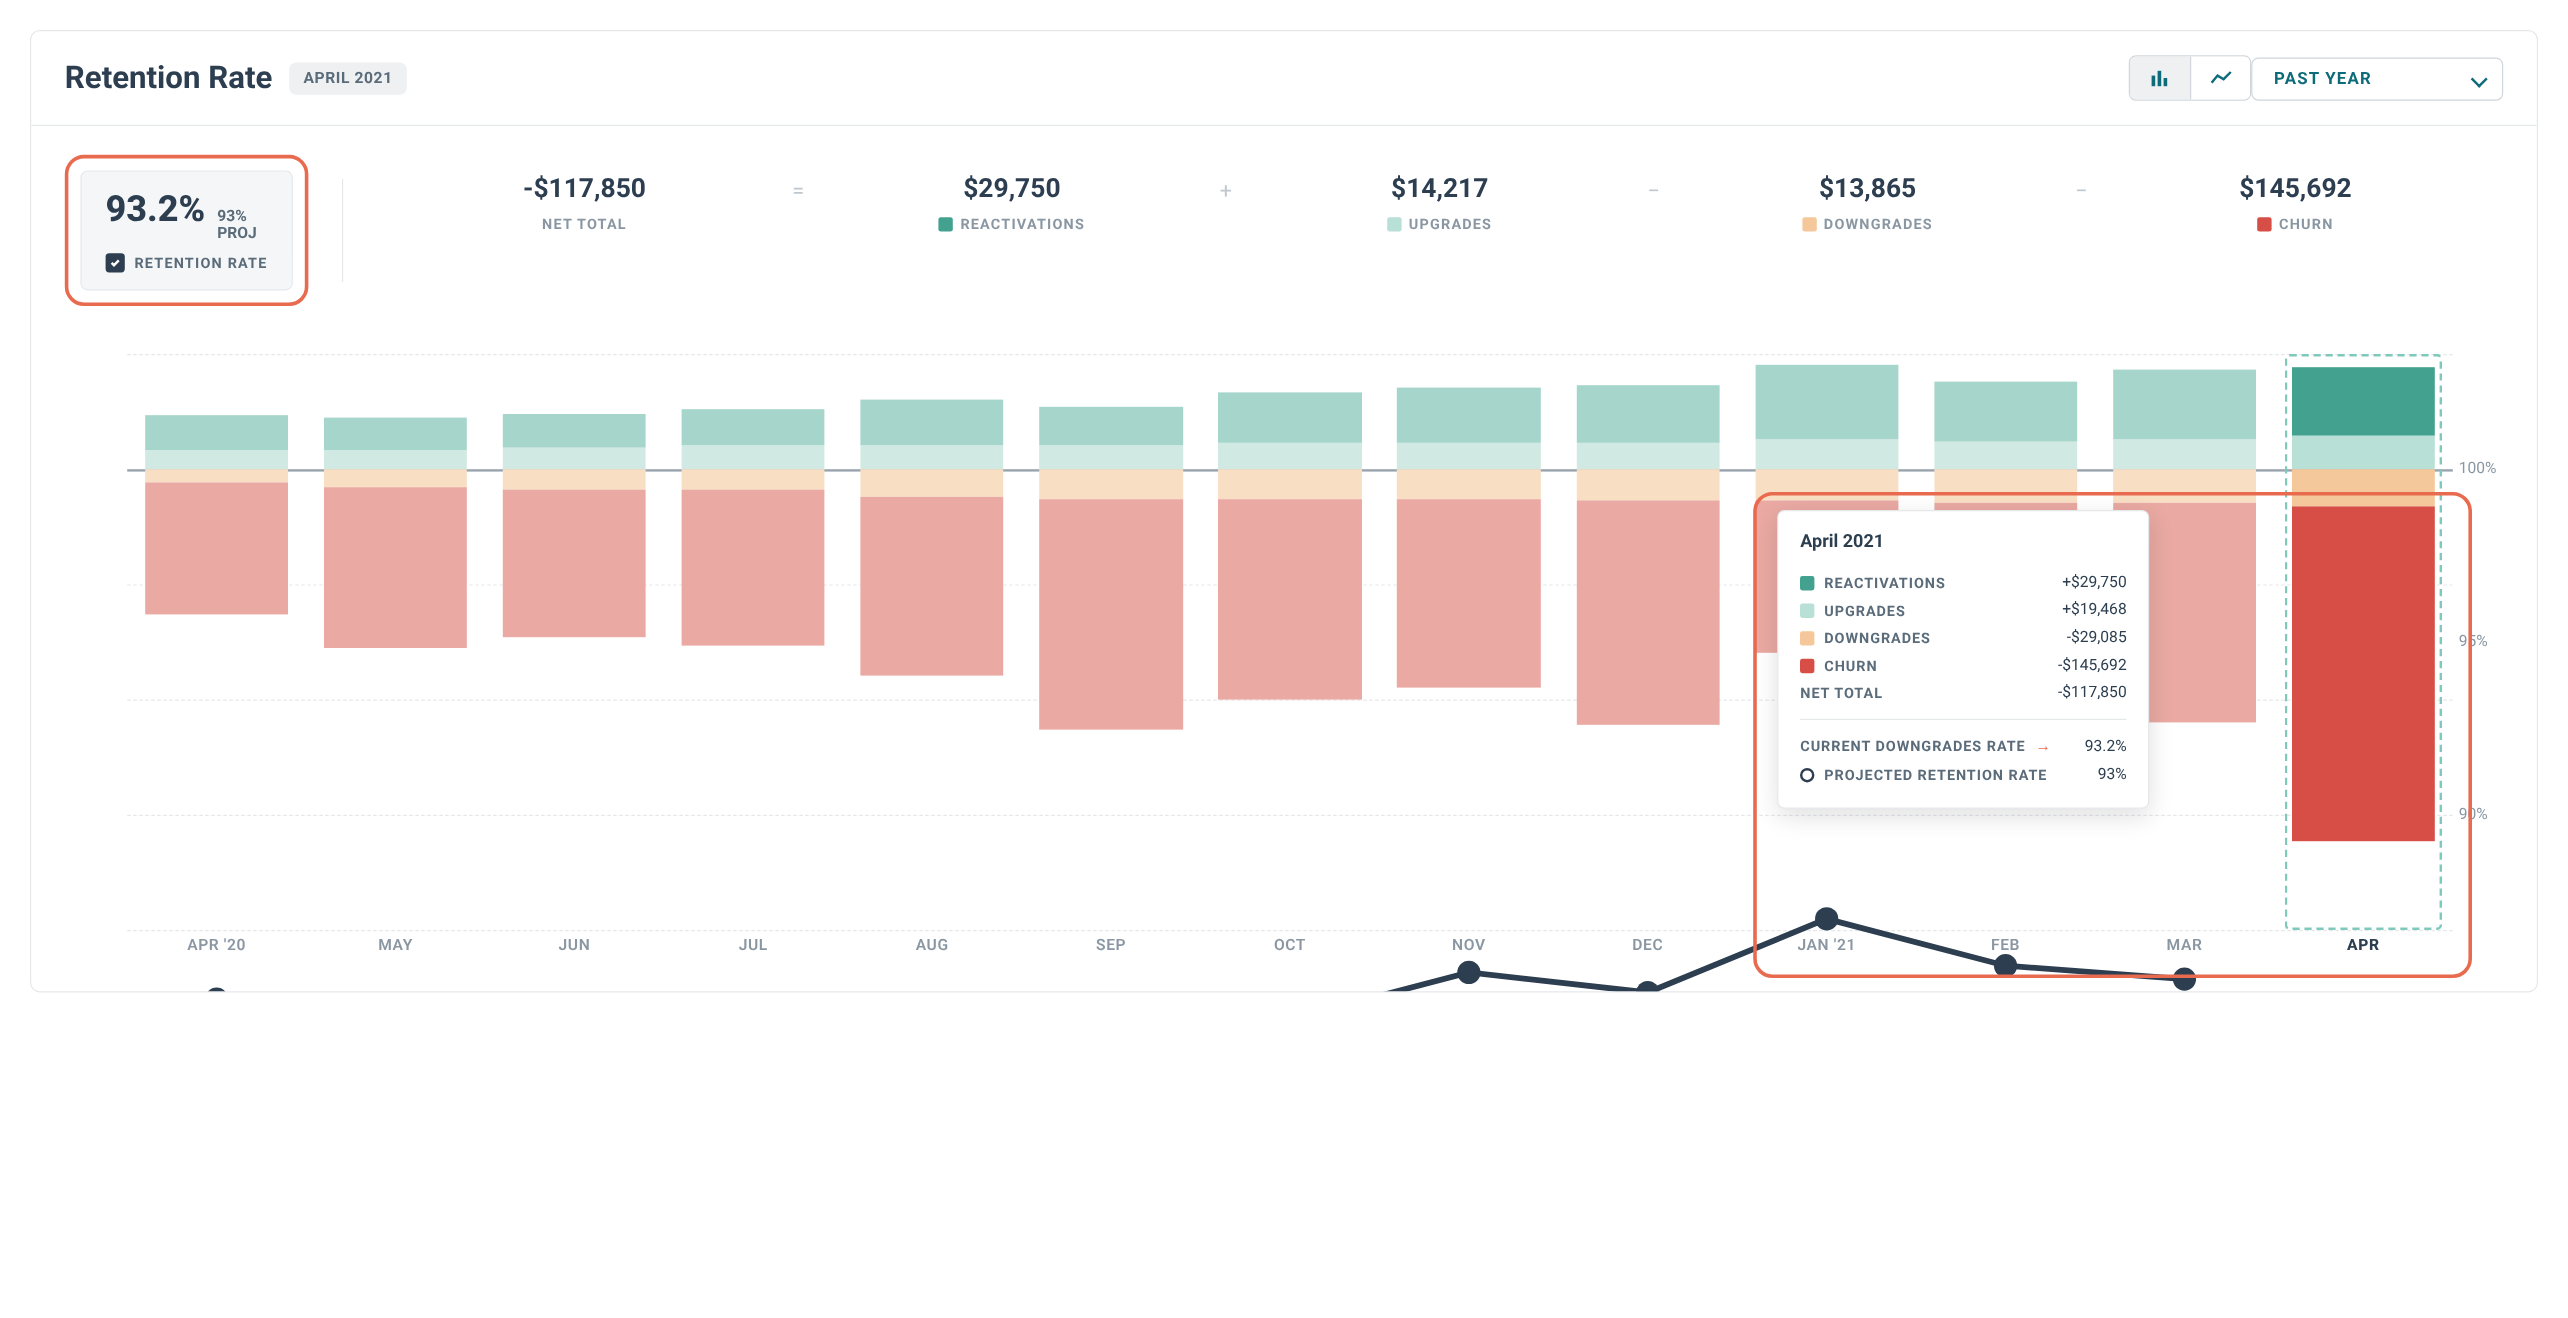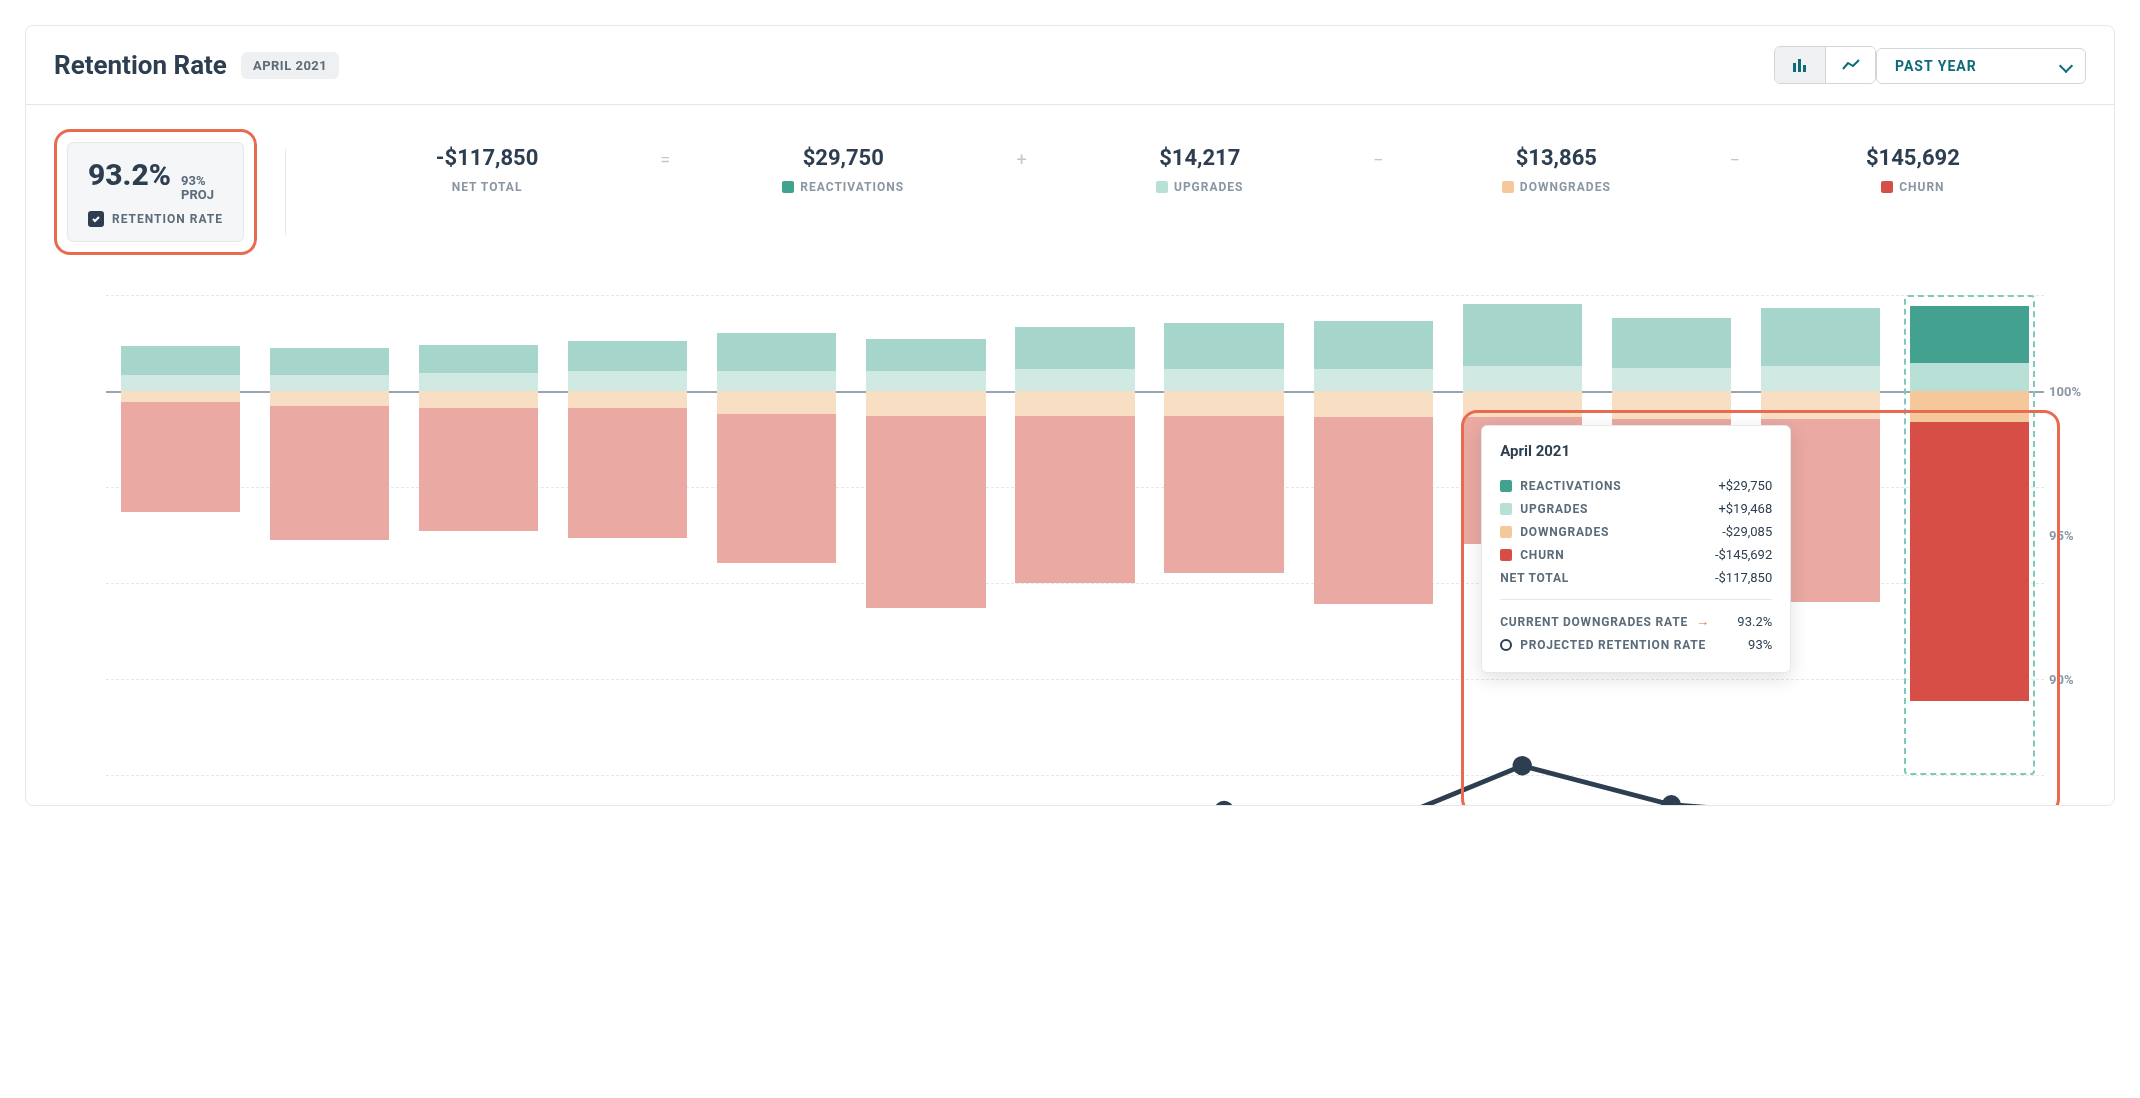--- a/index.html
+++ b/index.html
@@ -37,21 +37,21 @@
 .metric-lbl-row { display: flex; align-items: center; justify-content: center; gap: 6px; margin-top: 10px; }
 .metric-lbl { font-size: 12px; font-weight: 700; letter-spacing: 1px; color: #8a97a3; }
 .op { color: #c0c8cf; font-size: 18px; align-self: flex-start; padding-top: 4px; }
 .sw { width: 12px; height: 12px; border-radius: 2px; }
 
 
 .chart-wrap { position: relative; padding: 30px 70px 30px 80px; }
 .chart { position: relative; height: 480px; }
 .y-axis { position: absolute; left: -60px; top: 0; bottom: 0; width: 55px; }
 .y-tick { position: absolute; right: 0; font-size: 13px; color: #8a97a3; transform: translateY(-50%); }
-.y2-axis { position: absolute; right: -55px; top: 0; bottom: 0; width: 50px; font-weight: bold; }
+.y2-axis { position: absolute; right: -55px; top: 0; bottom: 0; width: 50px; }
 .y2-tick { position: absolute; left: 0; font-size: 13px; color: #8a97a3; transform: translateY(-50%); }
 .grid-line { position: absolute; left: 0; right: 0; border-top: 1px dashed #e5e8eb; }
 .zero-line { position: absolute; left: 0; right: 0; border-top: 2px solid #9aa4ae; }
 .bars { position: absolute; inset: 0; display: flex; }
 .bar-col { flex: 1; position: relative; }
 .bar-stack { position: absolute; left: 10%; right: 10%; }
 .seg { position: absolute; left: 0; right: 0; }
 .projected-box { position: absolute; top: 0; bottom: 0; border: 2px dashed #7ec9bb; border-radius: 4px; }
 .line-svg { position: absolute; inset: 0; pointer-events: none; }
 .x-axis { display: flex; margin-top: 6px; }
@@ -365,15 +365,30 @@
         <div class="tt-row">
           <div class="tt-left">
               <div class="tt-circle"></div>
               <div class="tt-lbl">PROJECTED RETENTION RATE</div>
             </div>
           <div class="tt-val">93%</div>
         </div>
       </div>
 
     </div>
+    <div class="x-axis" id="x-axis">
+        <div class="x-tick">APR '20</div>
+        <div class="x-tick">MAY</div>
+        <div class="x-tick">JUN</div>
+        <div class="x-tick">JUL</div>
+        <div class="x-tick">AUG</div>
+        <div class="x-tick">SEP</div>
+        <div class="x-tick">OCT</div>
+        <div class="x-tick">NOV</div>
+        <div class="x-tick">DEC</div>
+        <div class="x-tick">JAN '21</div>
+        <div class="x-tick">FEB</div>
+        <div class="x-tick">MAR</div>
+        <div class="x-tick bold">APR</div>
+      </div>
   </div>
 
 </div>
 
 </body></html>

